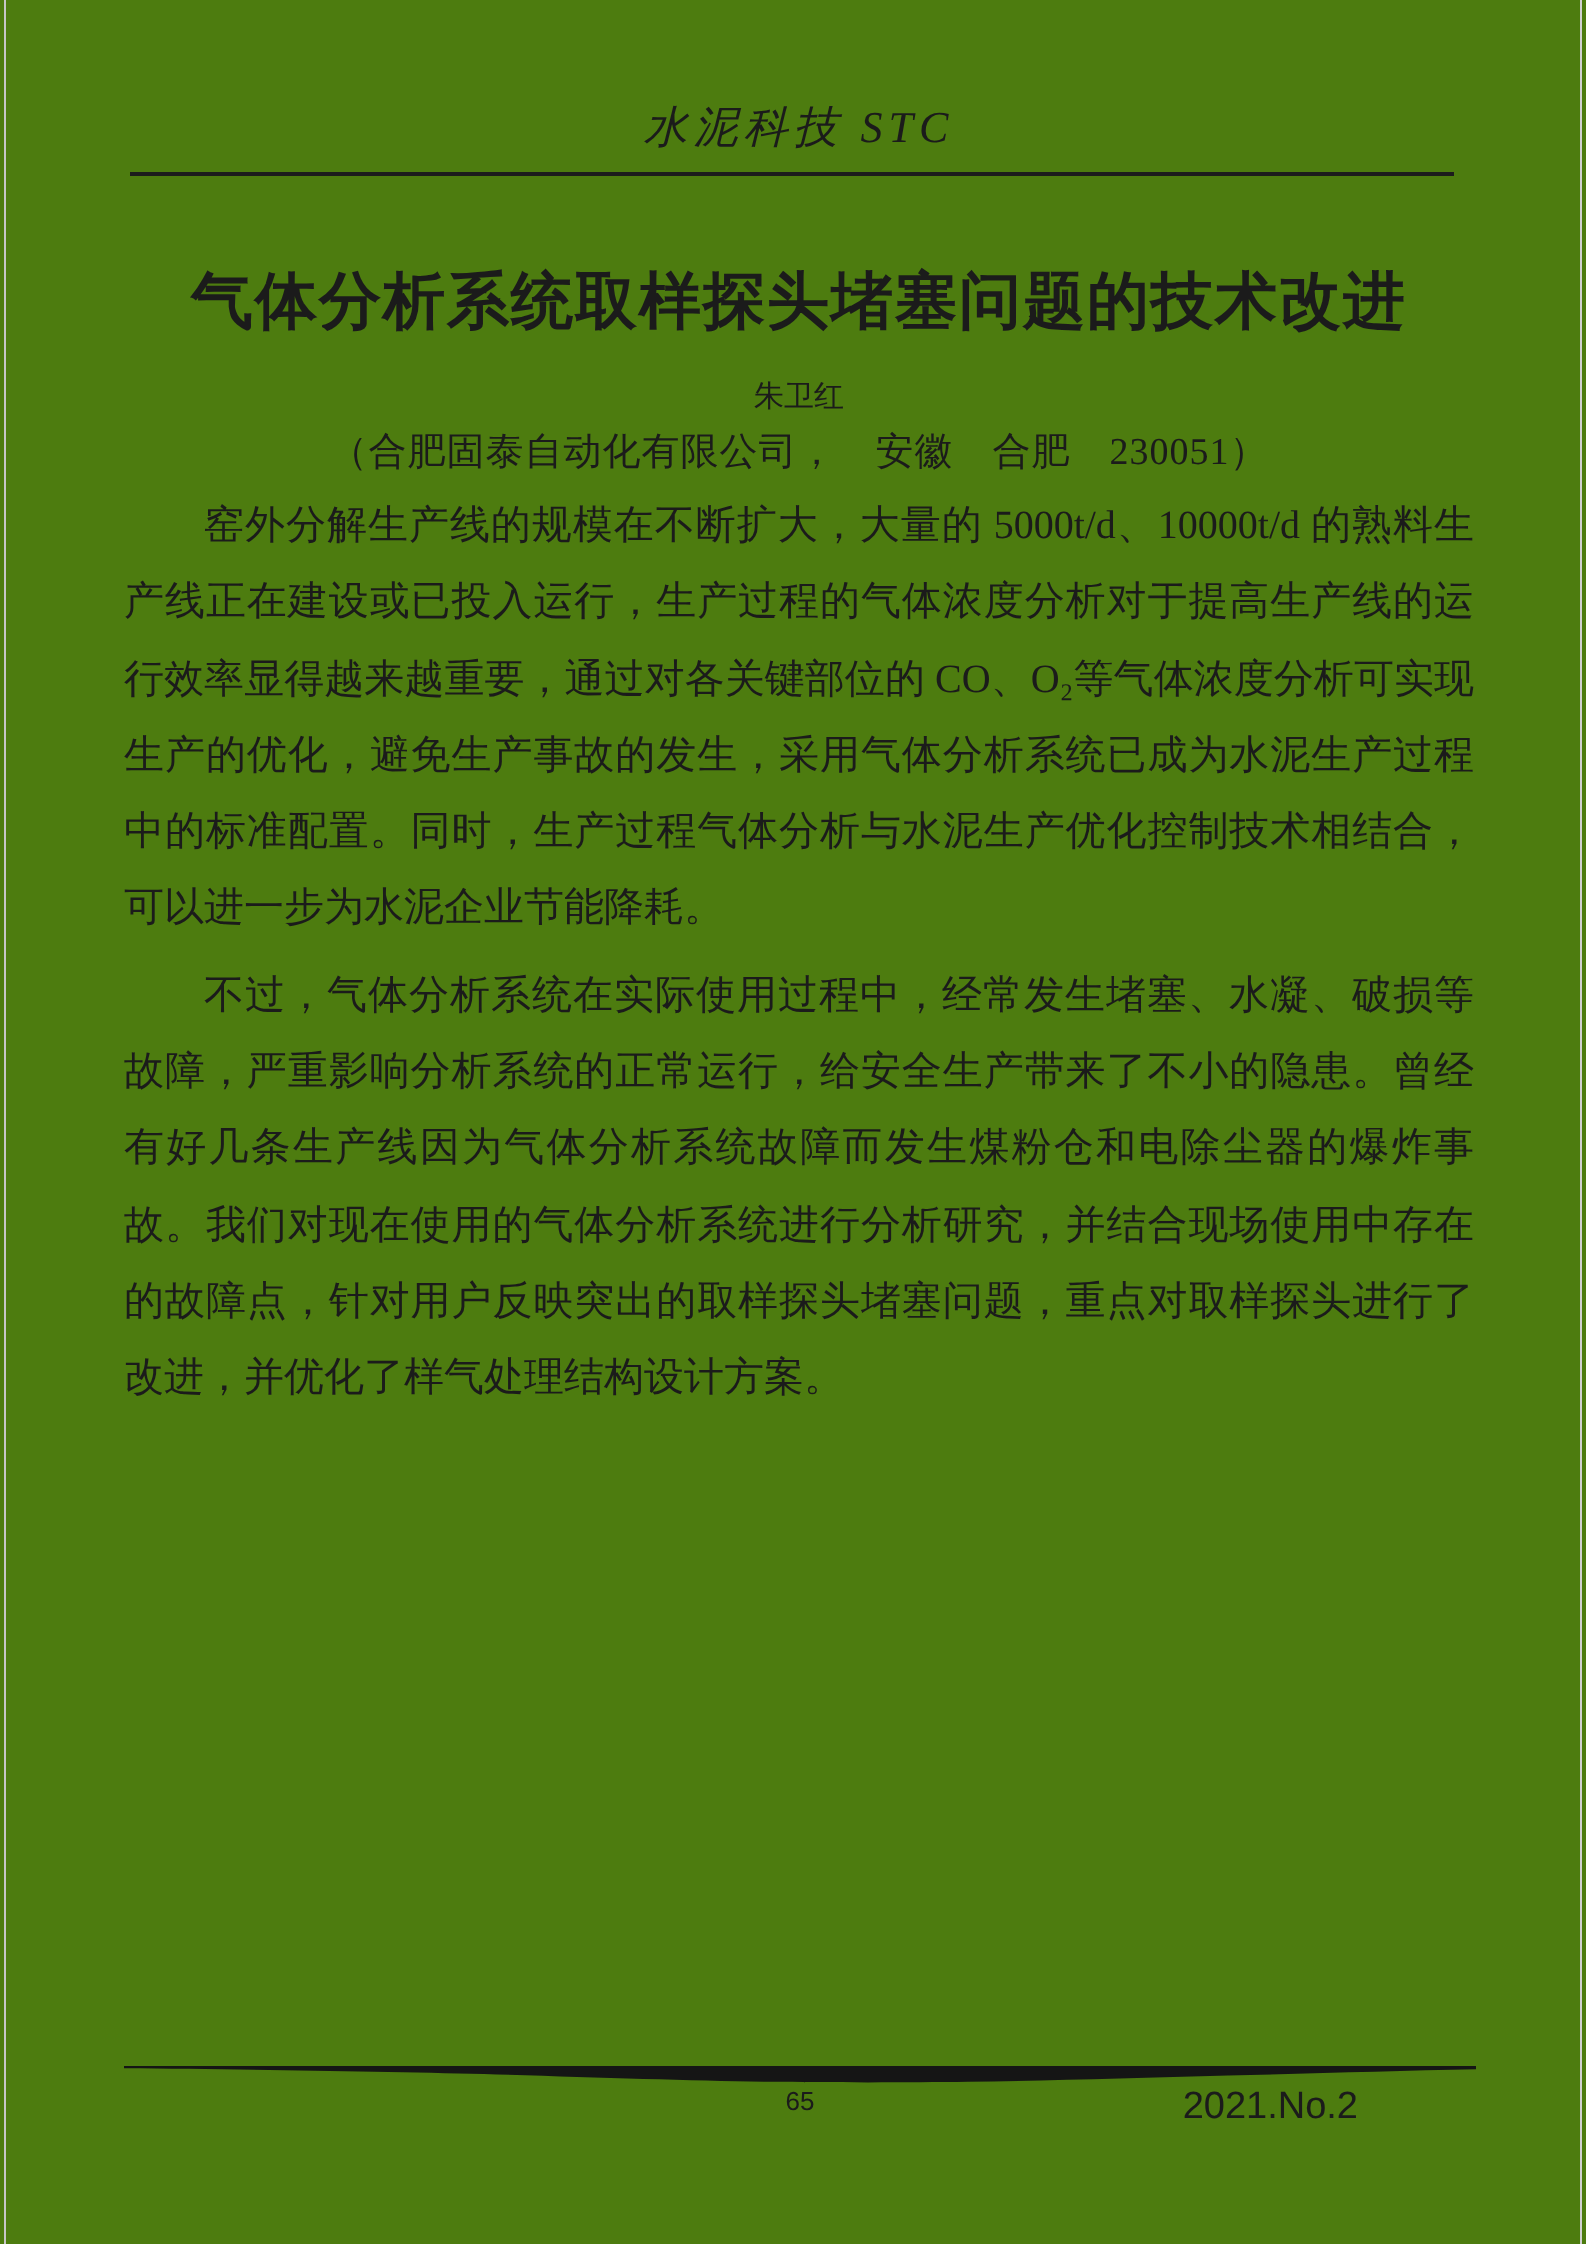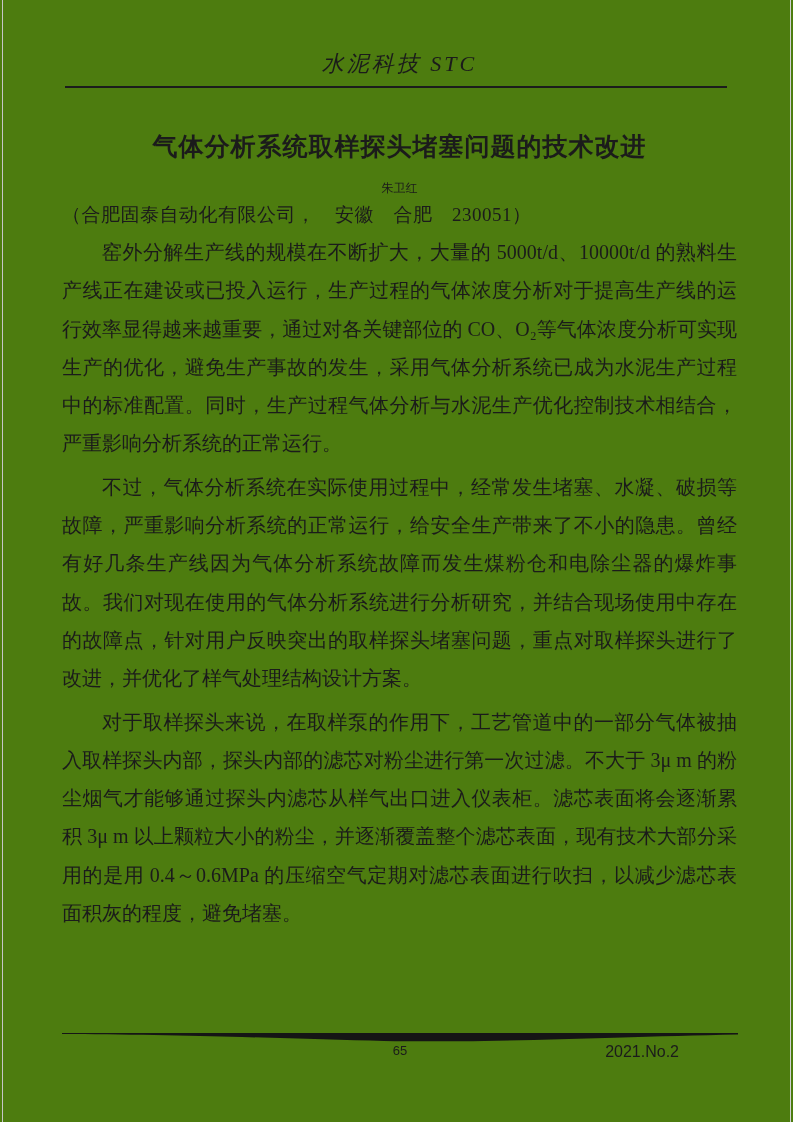--- a/index.html
+++ b/index.html
@@ -49,31 +49,32 @@
     border-top: 2.5px solid #1c1c1c;
     height: 0;
   }
 
   
   .article-title {
     margin: 42px 0 0 0;
     text-align: center;
     font-family: Liberation Mono, monospace;
     font-weight: 700;
-    font-size: 25px;
+    font-size: 31px;
     letter-spacing: 1px;
     white-space: nowrap;
   }
   .author {
     margin-top: 17px;
     text-align: center;
-    font-size: 12px;
+    font-size: 15px;
   }
   .affiliation {
     margin-top: 5px;
+    text-align: center;
     font-size: 19px;
     letter-spacing: 0.5px;
   }
 
   
   .section-heading {
     margin: 19px 0 0 0;
     font-family: "Liberation Sans", sans-serif;
     font-weight: 700;
     font-size: 21px;
@@ -105,44 +106,43 @@
     width: 676px;
     text-align: center;
     font-family: "Liberation Sans", sans-serif;
     font-size: 13px;
   }
   .issue-number {
     position: absolute;
     top: 1043px;
     right: 114px;
     font-family: "Liberation Sans", sans-serif;
-    font-size: 16px;
+    font-size: 19px;
   }
 </style>
 </head>
 <body>
 
 <div class="page">
 
   <div class="page-edge left"></div>
   <div class="page-edge right"></div>
 
   <div class="content">
 
     <div class="journal-name">水泥科技 STC</div>
     <div class="header-rule"></div>
 
     <h1 class="article-title">气体分析系统取样探头堵塞问题的技术改进</h1>
     <div class="author">朱卫红</div>
     <div class="affiliation">（合肥固泰自动化有限公司，　安徽　合肥　230051）</div>
 
-    <p class="body-para">窑外分解生产线的规模在不断扩大，大量的 5000t/d、10000t/d 的熟料生产线正在建设或已投入运行，生产过程的气体浓度分析对于提高生产线的运行效率显得越来越重要，通过对各关键部位的 CO、O₂等气体浓度分析可实现生产的优化，避免生产事故的发生，采用气体分析系统已成为水泥生产过程中的标准配置。同时，生产过程气体分析与水泥生产优化控制技术相结合，严重影响分析系统的正常运行。</p>
+    <p class="body-para">窑外分解生产线的规模在不断扩大，大量的 5000t/d、10000t/d 的熟料生产线正在建设或已投入运行，生产过程的气体浓度分析对于提高生产线的运行效率显得越来越重要，通过对各关键部位的 CO、O₂等气体浓度分析可实现生产的优化，避免生产事故的发生，采用气体分析系统已成为水泥生产过程中的标准配置。同时，生产过程气体分析与水泥生产优化控制技术相结合，可以进一步为水泥企业节能降耗。</p>
     <p class="body-para">不过，气体分析系统在实际使用过程中，经常发生堵塞、水凝、破损等故障，严重影响分析系统的正常运行，给安全生产带来了不小的隐患。曾经有好几条生产线因为气体分析系统故障而发生煤粉仓和电除尘器的爆炸事故。我们对现在使用的气体分析系统进行分析研究，并结合现场使用中存在的故障点，针对用户反映突出的取样探头堵塞问题，重点对取样探头进行了改进，并优化了样气处理结构设计方案。</p>
 
-    <p class="body-para">对于取样探头来说，在取样泵的作用下，工艺管道中的一部分气体被抽入取样探头内部，探头内部的滤芯对粉尘进行第一次过滤。不大于 3μ m 的粉尘烟气才能够通过探头内滤芯从样气出口进入仪表柜。滤芯表面将会逐渐累积 3μ m 以上颗粒大小的粉尘，并逐渐覆盖整个滤芯表面，现有技术大部分采用的是用 0.4～0.6MPa 的压缩空气定期对滤芯表面进行吹扫，以减少滤芯表面积灰的程度，避免堵塞。</p>
 
   </div>
 
   <svg class="footer-rule" viewBox="0 0 676 13" preserveAspectRatio="none" aria-hidden="true">
     <path fill="#151515" d="M0,2 L676,2 L676,3.6
              C 636,4.4 596,5.6 552,6.8
              C 506,8.0 462,9.4 422,9.9
              C 392,10.3 352,10.3 322,9.9
              C 282,9.3 232,7.6 180,6.0
              C 128,4.6 58,3.6 0,3.1 Z"></path>

